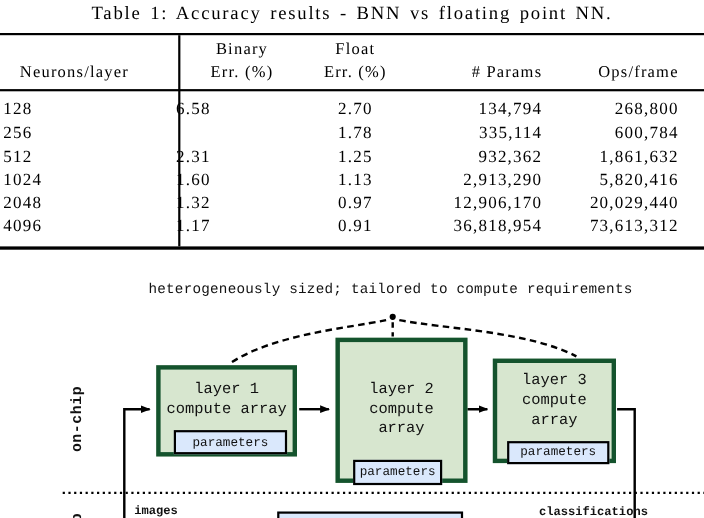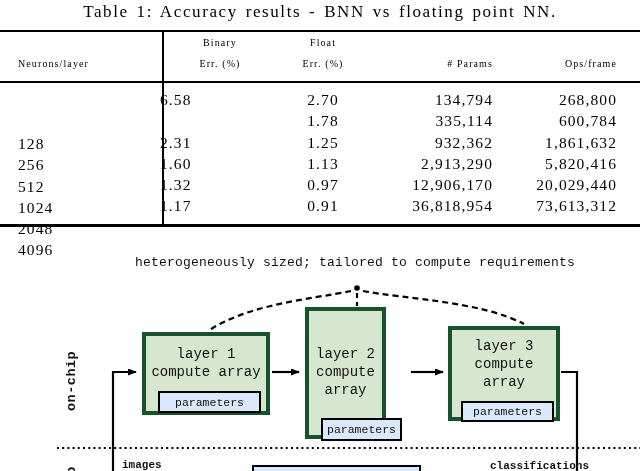--- a/index.html
+++ b/index.html
@@ -11,49 +11,49 @@
   
   .tbl-title{
     position:absolute;top:2px;left:0;width:640px;text-align:center;
     font-size:17px;letter-spacing:1.6px;word-spacing:2px;white-space:nowrap;
   }
   .rule{position:absolute;left:0;width:640px;background:#000;}
   .rule-top{top:30px;height:2px;}
   .rule-mid{top:81px;height:2px;}
   .rule-bottom{top:224px;height:2.5px;}
   .vdiv{position:absolute;left:162px;top:32px;width:2px;height:192px;background:#000;}
-  .hcell{position:absolute;font-size:10px;letter-spacing:1.1px;white-space:nowrap;}
+  .hcell{position:absolute;font-size:15px;letter-spacing:1.1px;white-space:nowrap;}
   .h-neurons{left:18px;top:58px;}
   .h-binary1{left:168px;top:37px;width:104px;text-align:center;}
   .h-binary2{left:168px;top:58px;width:104px;text-align:center;}
   .h-float1{left:271px;top:37px;width:104px;text-align:center;}
   .h-float2{left:271px;top:58px;width:104px;text-align:center;}
   .h-params{left:383px;top:58px;width:110px;text-align:right;}
   .h-ops{left:497px;top:58px;width:120px;text-align:right;}
   .tbody{position:absolute;left:0;top:89px;width:640px;}
   .trow{position:relative;height:21.3px;line-height:21.3px;font-size:15.5px;letter-spacing:1.1px;}
   .trow span{position:absolute;white-space:nowrap;}
-  .c1{left:18px;margin-top:44px;}
+  .c1{left:3px;}
   .c2{left:160px;width:104px;text-align:left;}
   .c3{left:271px;width:104px;text-align:center;}
   .c4{left:383px;width:110px;text-align:right;}
   .c5{left:497px;width:120px;text-align:right;}
   
   .dg{font-family:Liberation Mono, monospace;}
   .annotation{
     position:absolute;left:70px;top:255px;width:570px;text-align:center;
     font-size:13px;color:#111;letter-spacing:0.2px;white-space:nowrap;
   }
   svg.wires{position:absolute;left:0;top:0;width:640px;height:471px;pointer-events:none;}
   .layerbox{
     position:absolute;background:var(--box-green,#d7e6cf);border:4px solid #14532d;
     box-sizing:border-box;
   }
   .box1{left:142px;top:332px;width:128px;height:83px;}
-  .box2{left:305px;top:307px;width:81px;height:132px;}
+  .box2{left:305px;top:307px;width:120px;height:132px;}
   .box3{left:448px;top:326px;width:112px;height:95px;}
   .layerbox .ltxt{
     position:absolute;left:0;width:100%;text-align:center;
     font-size:14px;line-height:18px;color:#111;
   }
   .box1 .ltxt{top:9px;}
   .box2 .ltxt{top:34px;}
   .box3 .ltxt{top:7px;}
   .params{
     position:absolute;background:var(--box-blue,#dae8fc);border:2px solid #000;

